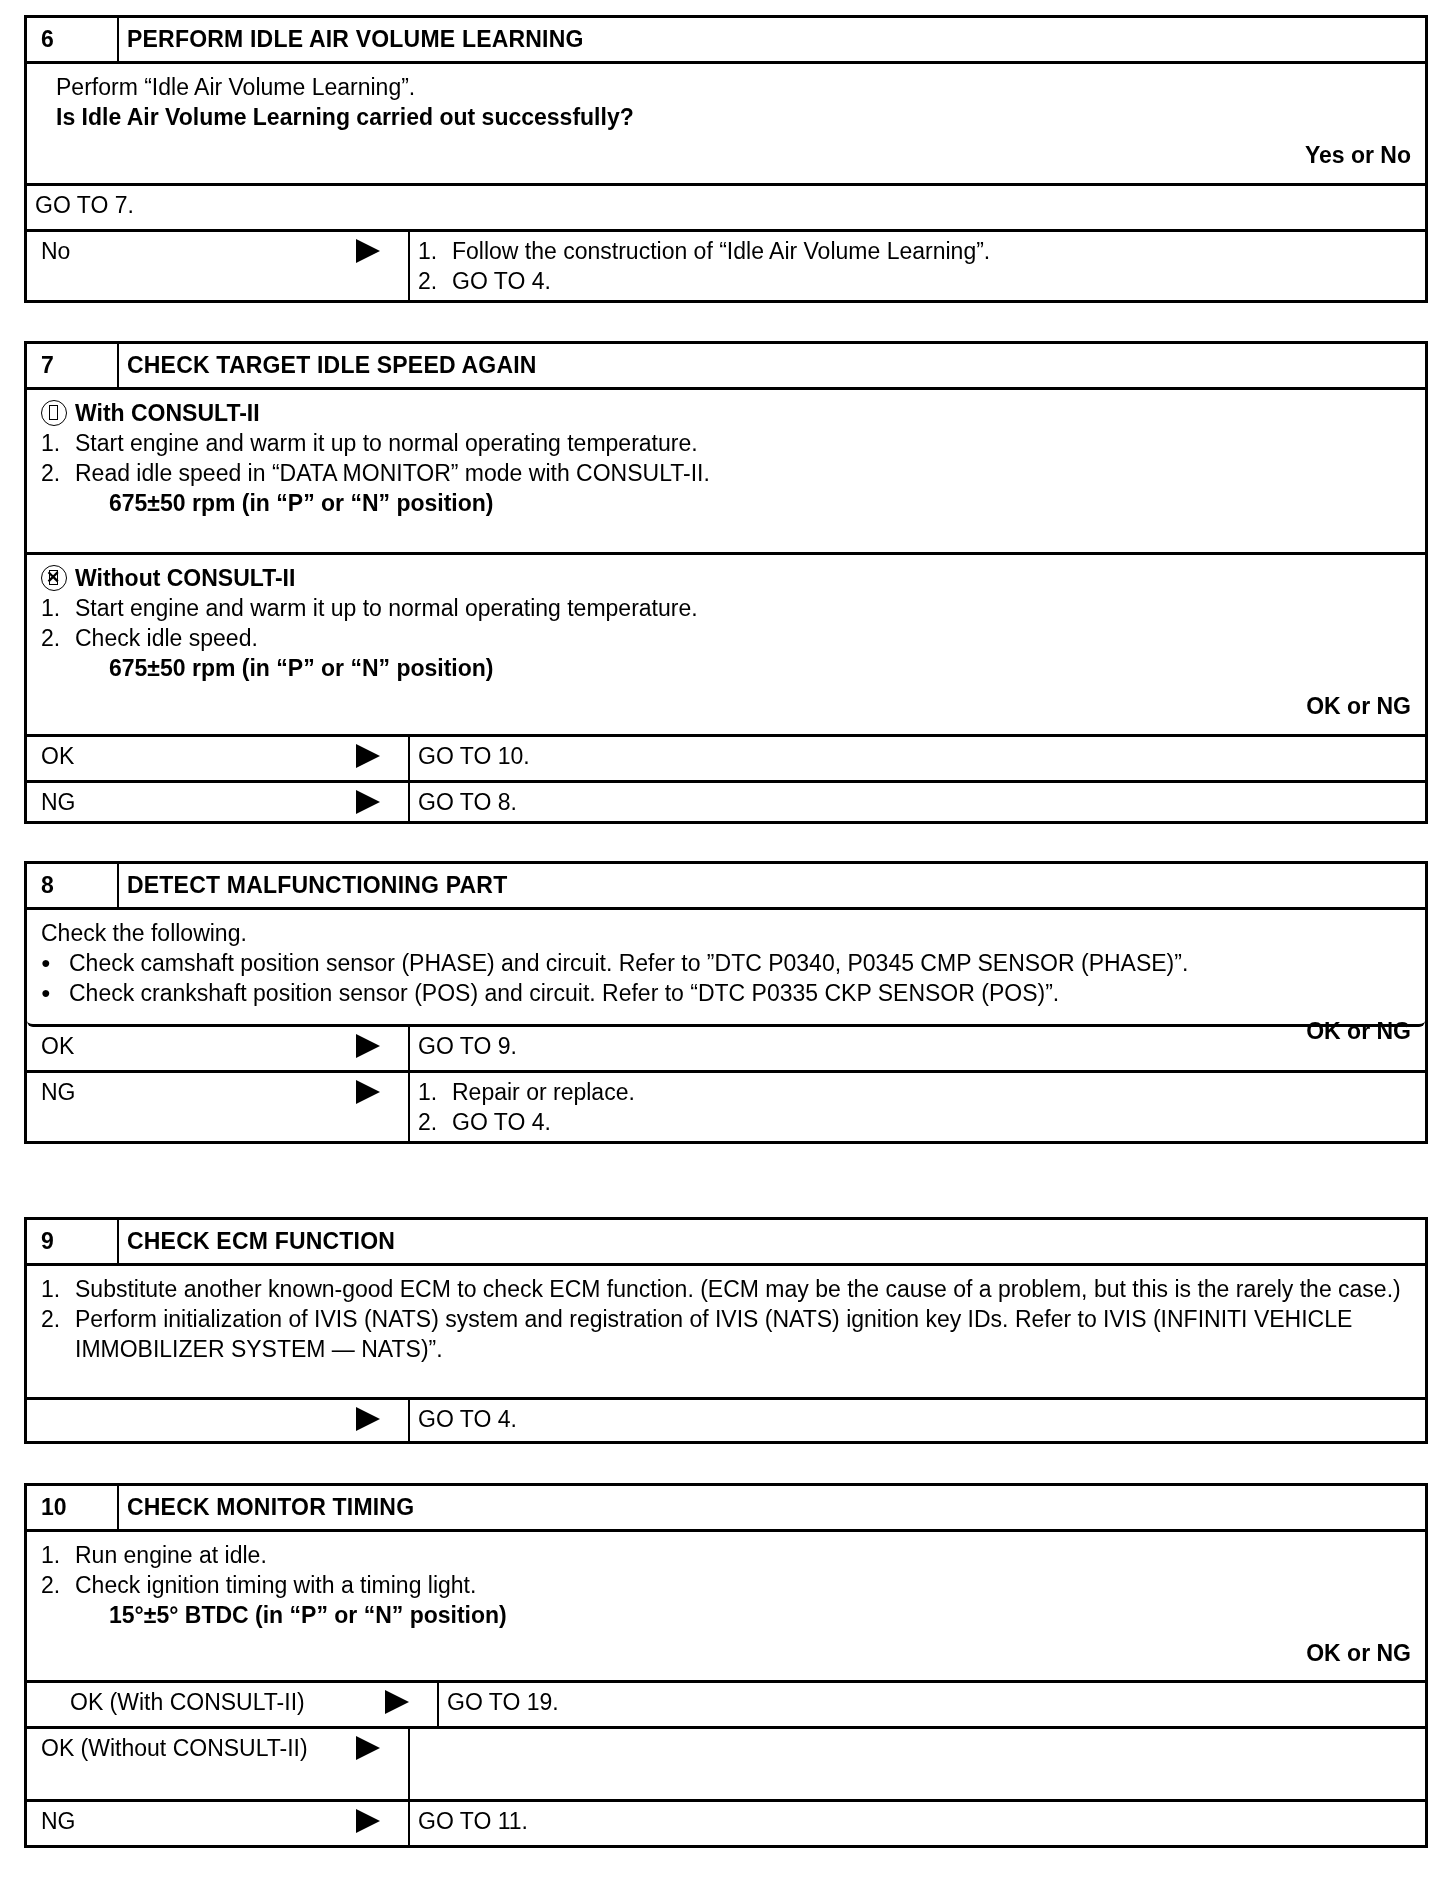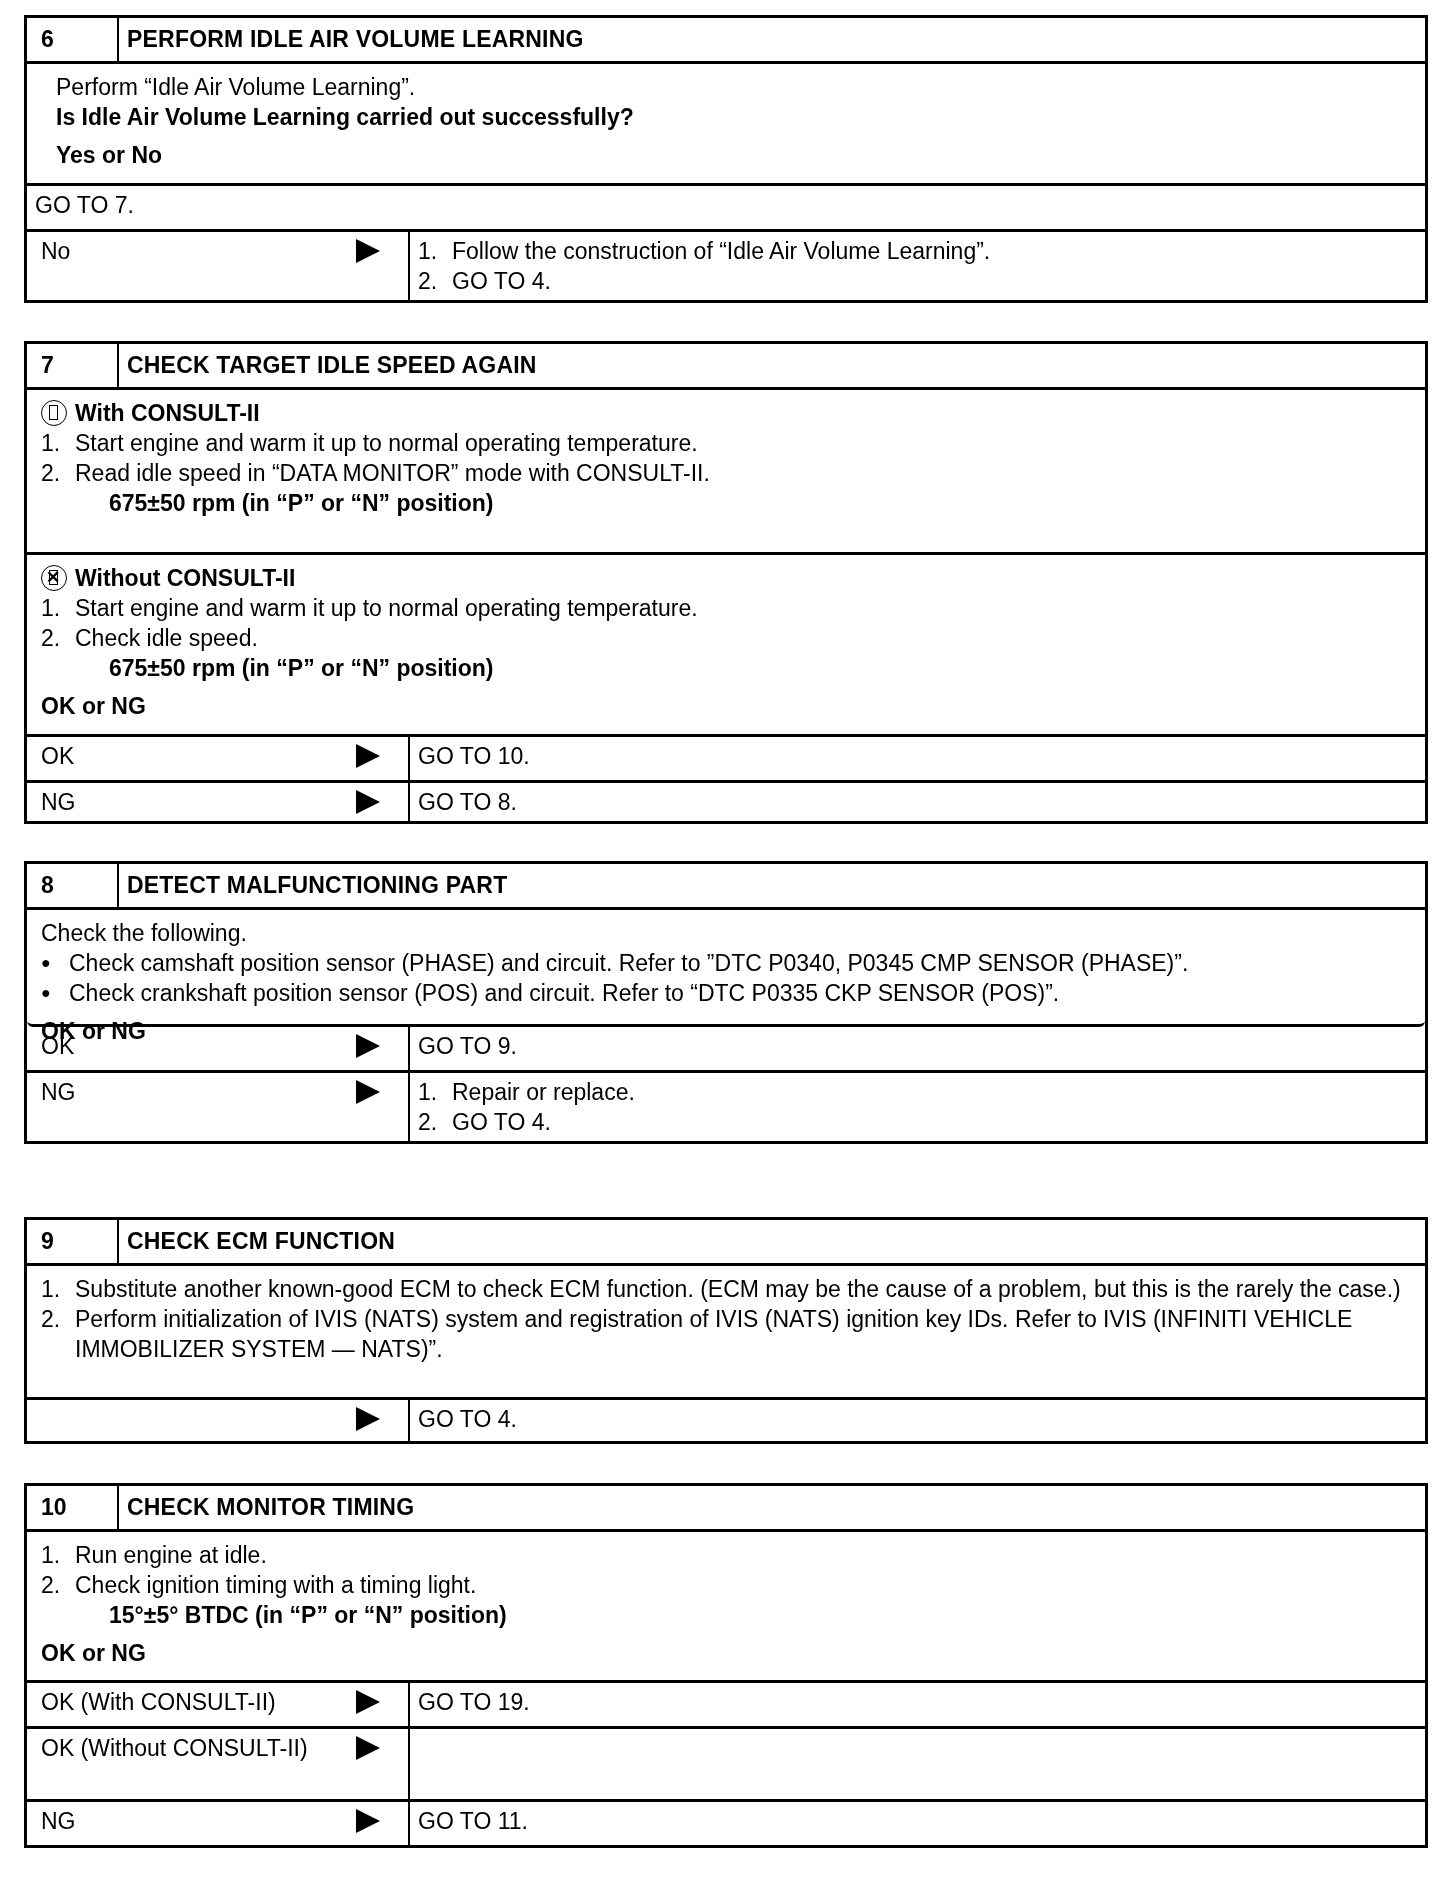--- a/index.html
+++ b/index.html
@@ -20,21 +20,21 @@
   }
   .title {
     padding-left: 8px; font-weight: bold; line-height: 42px; letter-spacing: 0.2px;
   }
   .body {
     padding: 8px 14px 0 14px; line-height: 30px; box-sizing: border-box;
   }
   .body.bordered { border-bottom: 3px solid #000; }
   .bold { font-weight: bold; }
   .spec { font-weight: bold; padding-left: 68px; }
-  .verdict { text-align: left; font-weight: bold; padding: 8px 0 6px 0; }
+  .verdict { text-align: right; font-weight: bold; padding: 8px 0 6px 0; }
   .li { display: flex; }
   .li .n { width: 34px; flex: none; }
   .bul { display: flex; }
   .bul .d { width: 28px; flex: none; font-size: 16px; line-height: 30px; }
   .sub { display: flex; align-items: center; }
   .consult-icon {
     display: inline-block; width: 26px; height: 26px; border: 1.5px solid #000;
     border-radius: 50%; margin-right: 8px; position: relative; box-sizing: border-box;
   }
   .consult-icon::before {
@@ -223,21 +223,21 @@
         <span class="n">1.</span>
         <span>Run engine at idle.</span>
       </div>
     <div class="li">
         <span class="n">2.</span>
         <span>Check ignition timing with a timing light.</span>
       </div>
     <div class="spec">15°±5° BTDC (in “P” or “N” position)</div>
     <div class="verdict">OK or NG</div>
   </div>
-  <div class="row" style="border-top:none;height:43px;">
+  <div class="row" style="border-top:none;height:43px;padding-left:29px;">
     <div class="res">
         <span class="res-label">OK (With CONSULT-II)</span>
         <span class="arrow"></span>
       </div>
     <div class="act"><span>GO TO 19.</span></div>
   </div>
   <div class="row" style="height:73px;">
     <div class="res">
         <span class="res-label" style="width:270px;">OK (Without CONSULT-II)</span>
         <span class="arrow"></span>

